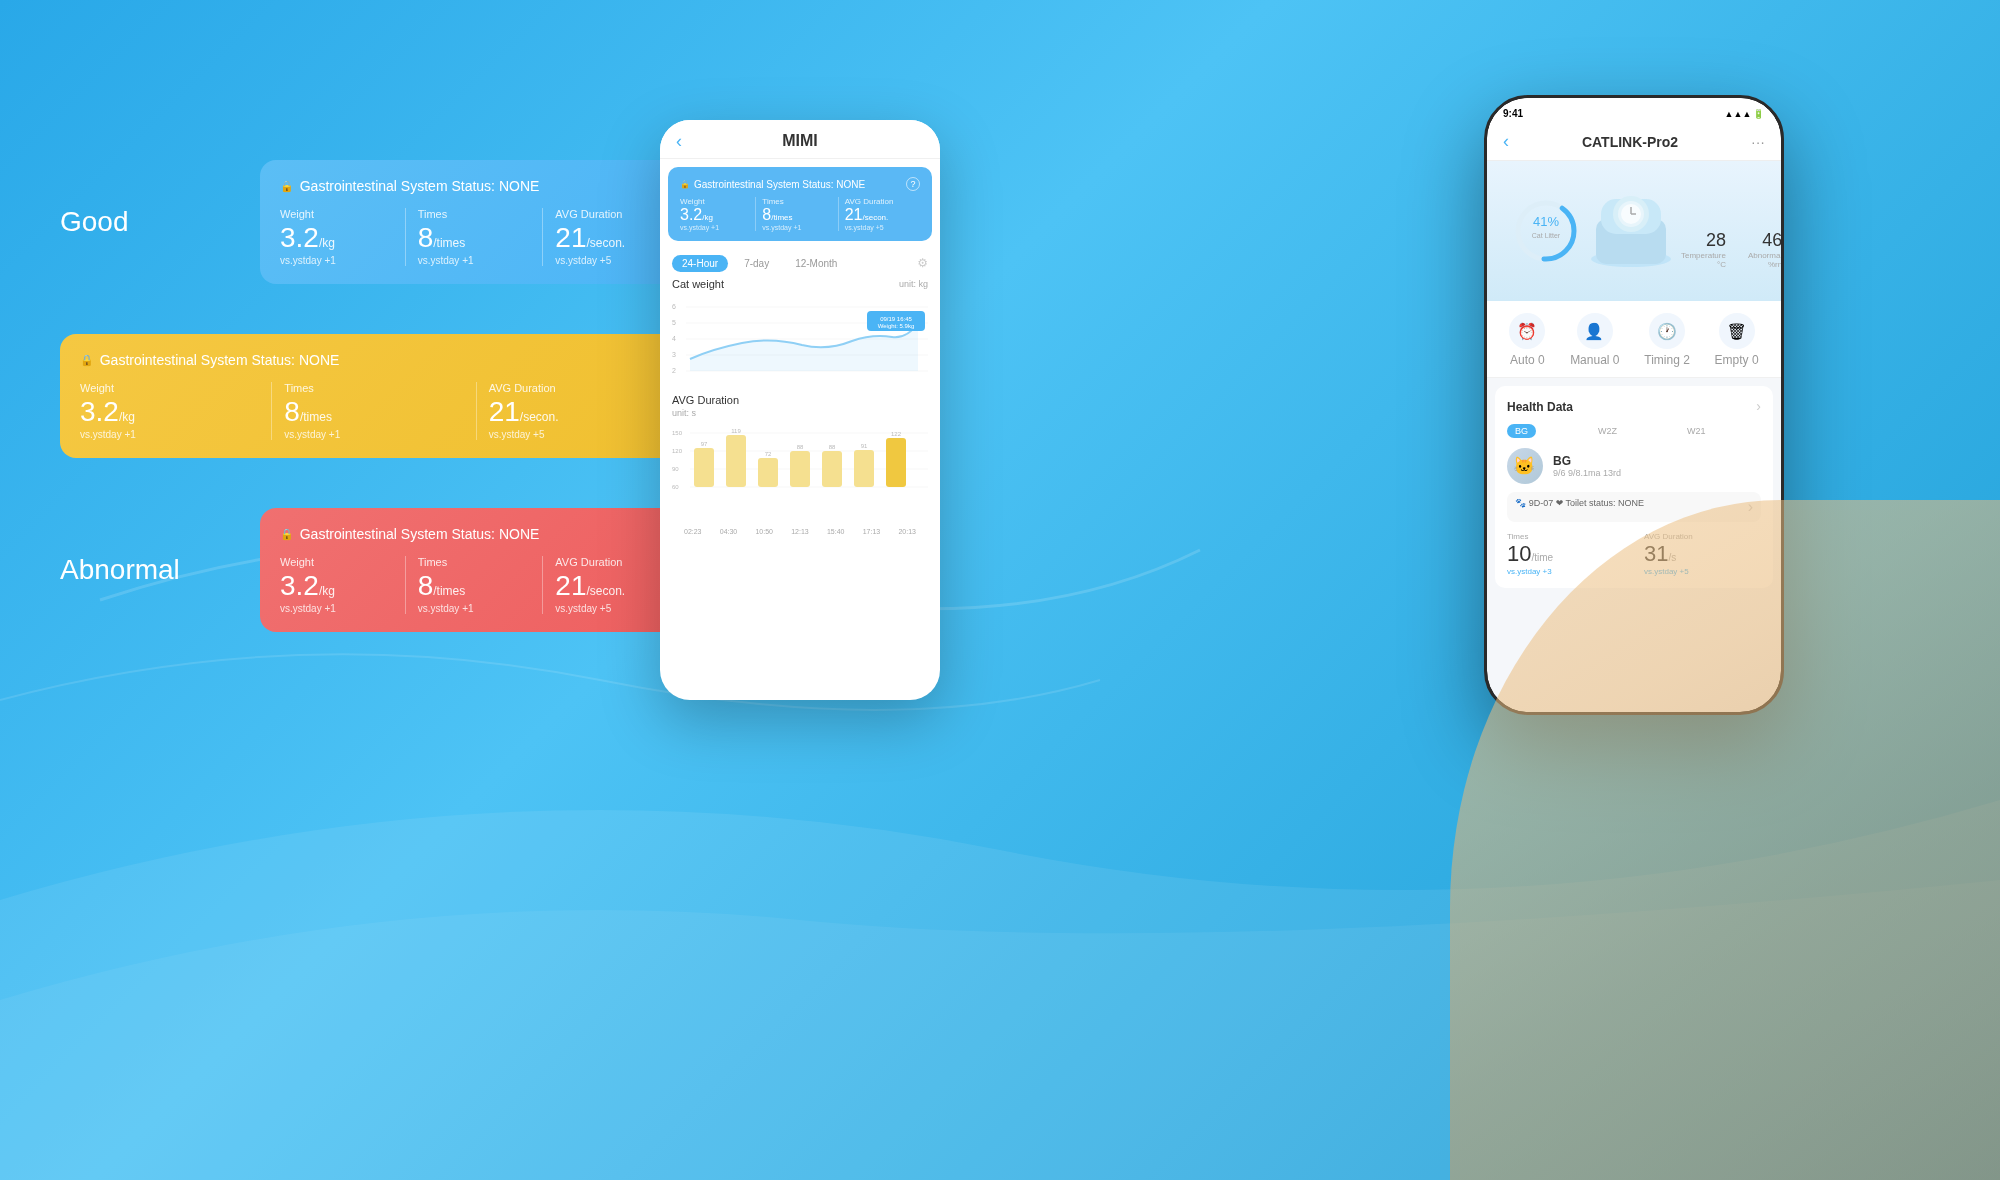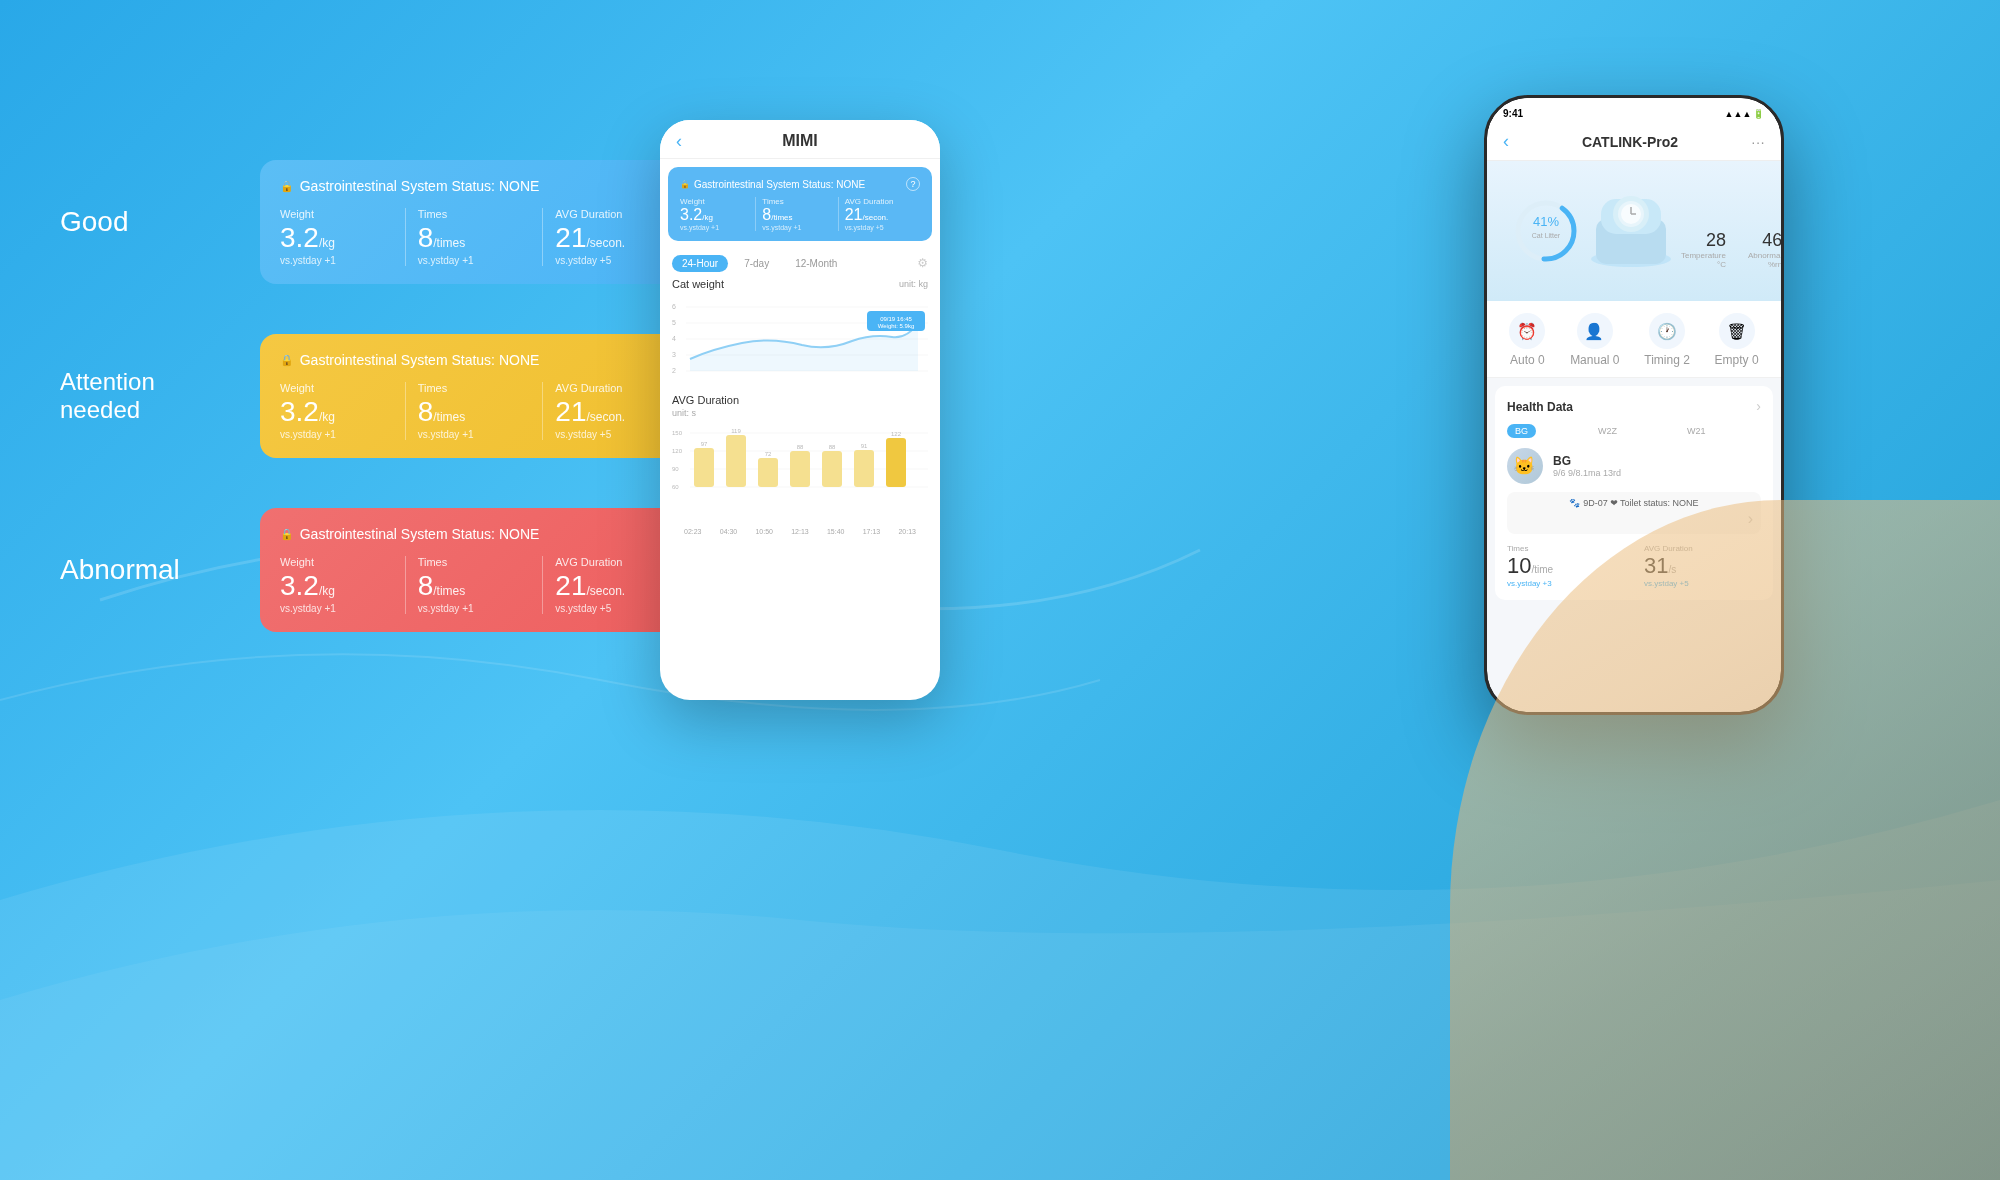--- a/index.html
+++ b/index.html
@@ -457,27 +457,26 @@
       color: #333;
     }
 
     .cat-sub {
       font-size: 9px;
       color: #aaa;
     }
 
     .toilet-row {
       display: flex;
-      align-items: center;
-      gap: 2px;
+      align-items: flex-start;
+      gap: 19px;
       background: #f8f8f8;
       border-radius: 8px;
       padding: 6px 8px;
       margin-bottom: 10px;
-      flex-direction: column;
     }
 
     .toilet-label {
       font-size: 9px;
       color: #666;
     }
 
     .health-metrics {
       display: flex;
       gap: 20px;
@@ -535,21 +534,20 @@
           <div class="stat-value">
             <span>21</span><span class="stat-unit">/secon.</span>
           </div>
           <div class="stat-change">vs.ystday +5</div>
         </div>
       </div>
     </div>
   </div>
 
   <div class="status-row">
-    <div class="status-label" style="font-size:24px;">Attention needed</div>
     <div class="status-card card-attention">
       <div class="card-header">
         <div class="card-title">
           <span style="font-size:11px;">🔒</span>
           <span>Gastrointestinal System Status: NONE</span>
         </div>
         <div class="question-icon">?</div>
       </div>
       <div class="card-stats">
         <div class="stat-item">

